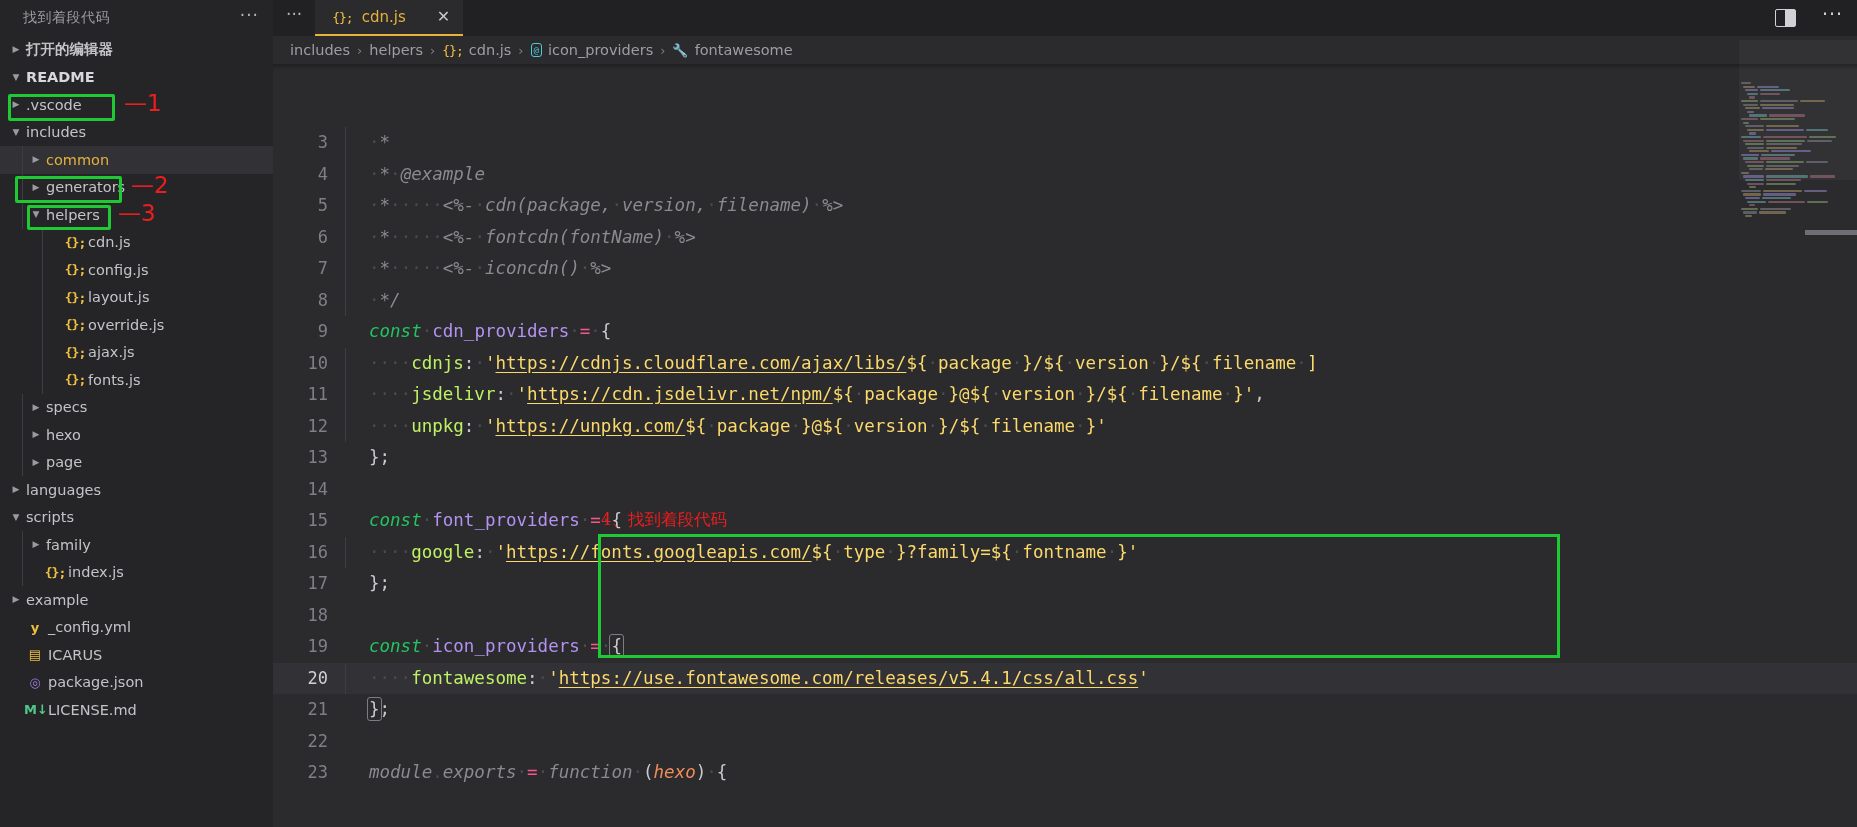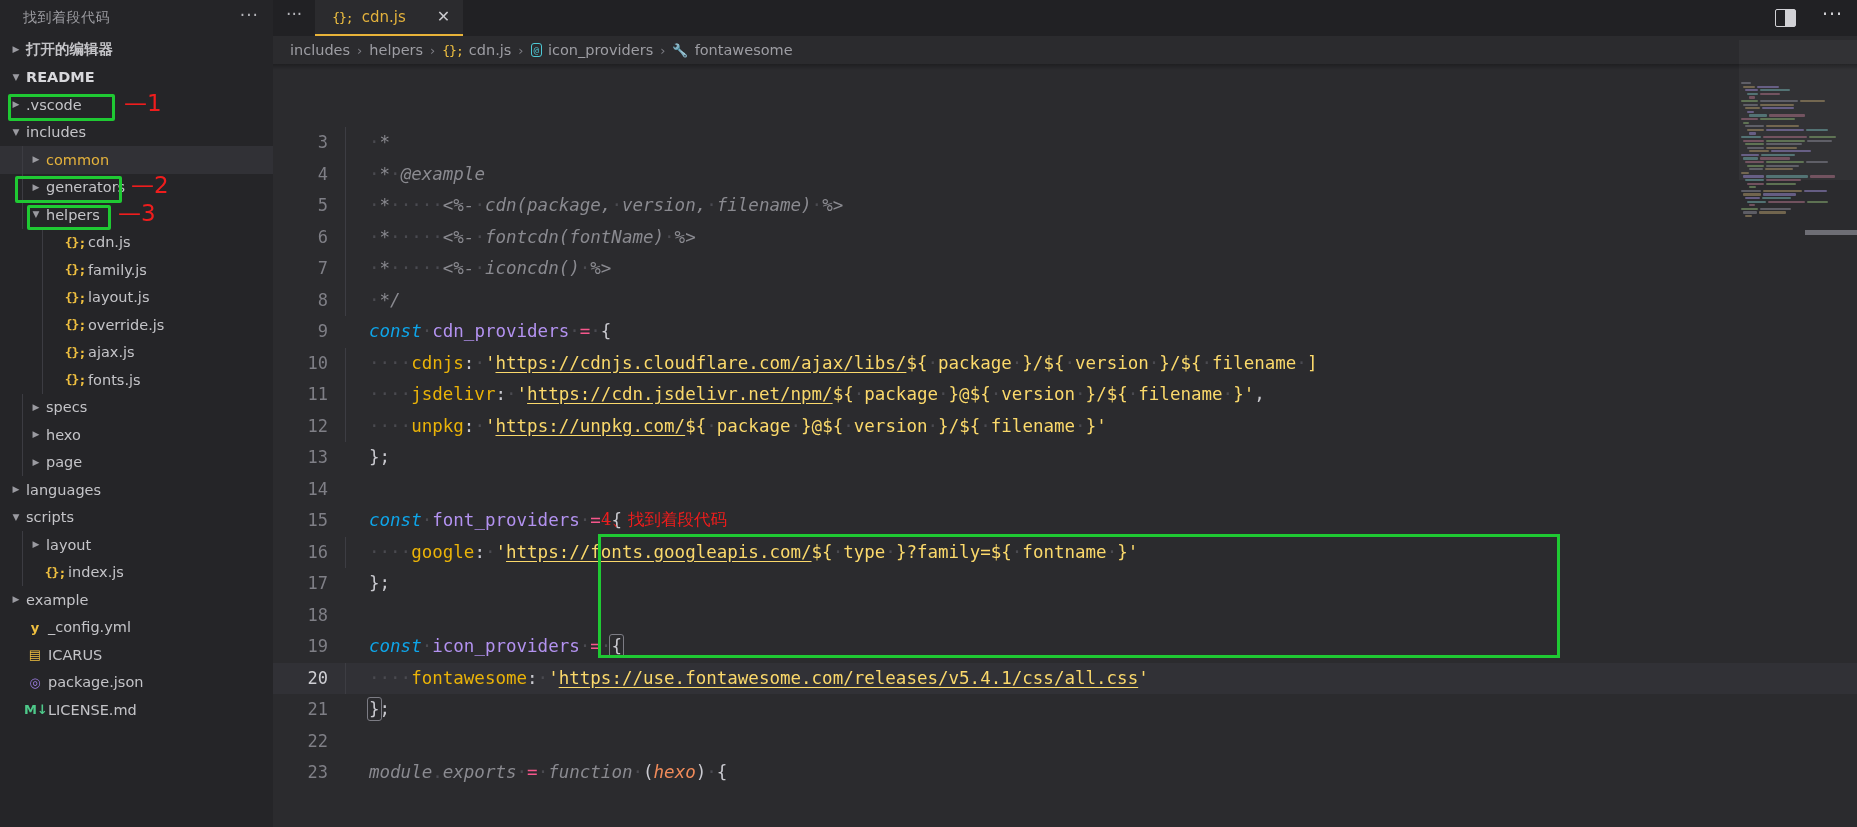--- a/index.html
+++ b/index.html
@@ -97,25 +97,25 @@
   }
   .row { height: 31.5px; display: flex; align-items: center; position: relative; }
   .row.current { background: #313136; }
   .gutter {
     width: 72px; flex: 0 0 72px; text-align: right; padding-right: 17px;
     color: #7f7f86; font-size: 17px;
   }
   .gutter.active { color: #cfcfd4; }
   .code { flex: 1 1 auto; padding-left: 24px; position: relative; }
 
-  .k   { color: #0ea5e9; font-style: italic; }      
+  .k   { color: #22c55e; font-style: italic; }      
   .var { color: #b392f0; }                           
   .op  { color: #f6578c; }                           
   .pn  { color: #c9c9cf; }                           
-  .prop{ color: #eab308; }                           
+  .prop{ color: #bef264; }                           
   .str { color: #fbd96b; }
   .str u { text-decoration: underline; text-underline-offset: 3px; }
   .cm  { color: #8a8a90; font-style: italic; }
   .dot { color: #4a4a50; }
   .fn  { color: #f08b5a; font-style: italic; }
   .bracket-match { outline: 1px solid #7c7c84; outline-offset: 1px; border-radius:1px;}
 
   .indent-vline { position: absolute; top: 0; bottom: 0; width: 1px; background: #3d3d43; }
 
   
@@ -203,21 +203,21 @@
           <div class="tree-row" style="padding-left: 48px;">
             <span class="indent-guide" style="left: 42px;"></span>
             <span class="twisty"></span>
             <span class="ficon js-icon" style="color: rgb(240, 192, 64);">{};</span>
             <span class="name">cdn.js</span>
           </div>
           <div class="tree-row" style="padding-left: 48px;">
             <span class="indent-guide" style="left: 42px;"></span>
             <span class="twisty"></span>
             <span class="ficon js-icon" style="color: rgb(240, 192, 64);">{};</span>
-            <span class="name">family.js</span>
+            <span class="name">config.js</span>
           </div>
           <div class="tree-row" style="padding-left: 48px;">
             <span class="indent-guide" style="left: 42px;"></span>
             <span class="twisty"></span>
             <span class="ficon js-icon" style="color: rgb(240, 192, 64);">{};</span>
             <span class="name">layout.js</span>
           </div>
           <div class="tree-row" style="padding-left: 48px;">
             <span class="indent-guide" style="left: 42px;"></span>
             <span class="twisty"></span>
@@ -255,21 +255,21 @@
             <span class="twisty">▶</span>
             <span class="name">languages</span>
           </div>
           <div class="tree-row" style="padding-left: 8px;">
             <span class="twisty">▼</span>
             <span class="name">scripts</span>
           </div>
           <div class="tree-row" style="padding-left: 28px;">
             <span class="indent-guide" style="left: 22px;"></span>
             <span class="twisty">▶</span>
-            <span class="name">layout</span>
+            <span class="name">family</span>
           </div>
           <div class="tree-row" style="padding-left: 28px;">
             <span class="indent-guide" style="left: 22px;"></span>
             <span class="twisty"></span>
             <span class="ficon js-icon" style="color: rgb(240, 192, 64);">{};</span>
             <span class="name">index.js</span>
           </div>
           <div class="tree-row" style="padding-left: 8px;">
             <span class="twisty">▶</span>
             <span class="name">example</span>

